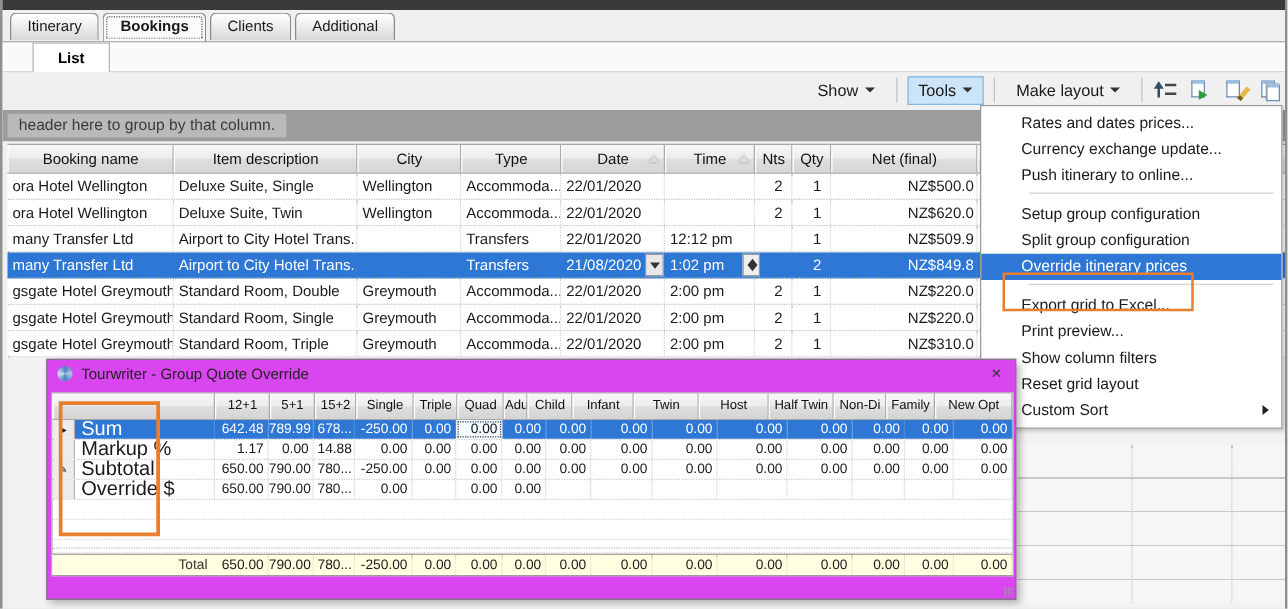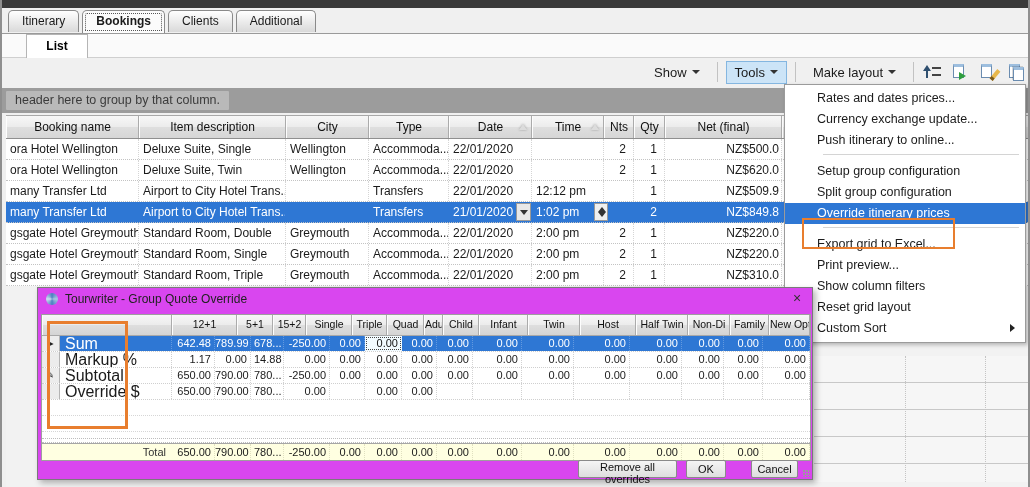--- a/index.html
+++ b/index.html
@@ -119,21 +119,21 @@
   .dlg-title-text{position:absolute;left:27px;top:4px;font-size:12px;color:#222}
   .dlg-close{position:absolute;right:6px;top:2px;width:18px;height:17px;font-size:14px;line-height:16px;
              text-align:center;color:#333;cursor:default}
   .dlg-grid{position:absolute;left:3px;top:26px;width:770px;background:#fff;border:1px solid #9e9e9e}
   .dlg-head{display:flex;height:21px;border-bottom:1px solid #a8a8a8;background:linear-gradient(#f7f7f7,#d9d9d9)}
   .hcell2{height:100%;border-right:1px solid #ababab;border-left:1px solid #fdfdfd;
           background:linear-gradient(#f7f7f7 0%,#ececec 48%,#dedede 52%,#d4d4d4 100%);
           font-size:10.5px;text-align:center;line-height:19px;color:#111;overflow:hidden;white-space:nowrap}
   .hcell2.blank{width:130px}
   .hwrap2{display:contents}
-  .hwrap2 .hcell2:nth-of-type(1){width:65px}
+  .hwrap2 .hcell2:nth-of-type(1){width:44px}
   .hwrap2 .hcell2:nth-of-type(2){width:36px}
   .hwrap2 .hcell2:nth-of-type(3){width:33px}
   .hwrap2 .hcell2:nth-of-type(4){width:46px}
   .hwrap2 .hcell2:nth-of-type(5){width:35px}
   .hwrap2 .hcell2:nth-of-type(6){width:37px}
   .hwrap2 .hcell2:nth-of-type(7){width:19px}
   .hwrap2 .hcell2:nth-of-type(8){width:36px}
   .hwrap2 .hcell2:nth-of-type(9){width:49px}
   .hwrap2 .hcell2:nth-of-type(10){width:52px}
   .hwrap2 .hcell2:nth-of-type(11){width:56px}
@@ -324,21 +324,21 @@
         </div>
 
       </div>
       <div class="grow selected">
         <div class="cells">
 
         <div class="gc">many Transfer Ltd</div>
           <div class="gc">Airport to City Hotel Trans...</div>
           <div class="gc"></div>
           <div class="gc">Transfers</div>
-          <div class="gc">21/01/2020</div>
+          <div class="gc">21/08/2020</div>
           <div class="gc">1:02 pm</div>
           <div class="gc"></div>
           <div class="gc">2</div>
           <div class="gc">NZ$849.8</div>
         </div>
         <span class="date-dd"></span>
         <span class="time-sp"></span>
       </div>
       <div class="grow">
         <div class="cells">
@@ -576,22 +576,17 @@
             <div class="dcell">0.00</div>
             <div class="dcell">0.00</div>
             <div class="dcell">0.00</div>
             <div class="dcell">0.00</div>
             <div class="dcell">0.00</div>
             <div class="dcell">0.00</div>
           </div>
       </div>
     </div>
 
-    <div class="dlg-buttons">
-      <button class="wbtn btn-remove">Remove all overrides</button>
-      <button class="wbtn btn-ok">OK</button>
-      <button class="wbtn btn-cancel">Cancel</button>
-    </div>
 
     <div class="resize-grip"></div>
     <div class="dlg-annot"></div>
   </div>
 </div>
 
 </body></html>

